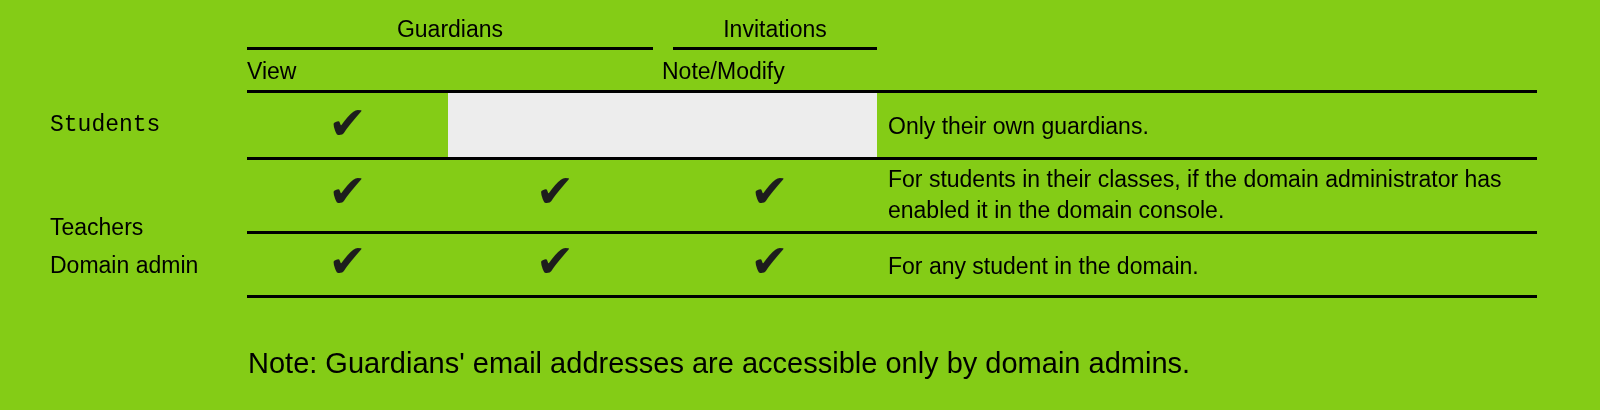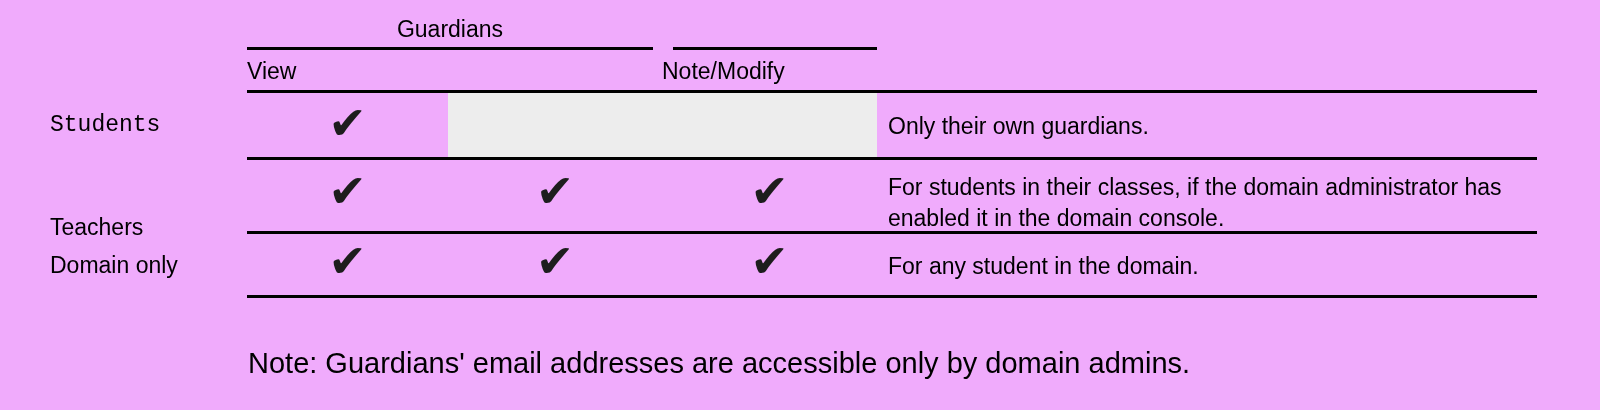--- a/index.html
+++ b/index.html
@@ -1,20 +1,20 @@
 <!DOCTYPE html>
 <html><head>
 <meta charset="utf-8">
 <style>
   html, body { margin: 0; padding: 0; background: #ffffff; }
   .page {
     position: relative;
     width: 1600px;
     height: 410px;
-    background: #f0abfc;
+    background: #84cc16;
     font-family: "Liberation Sans", "DejaVu Sans", sans-serif;
     color: #000000;
     overflow: hidden;
   }
   .hline { position: absolute; height: 3px; background: #000000; }
   .l-g1   { left: 247px; top: 47px;  width: 406px; }
   .l-g2   { left: 673px; top: 47px;  width: 204px; }
   .l-head { left: 247px; top: 90px;  width: 1290px; }
   .l-r1   { left: 247px; top: 157px; width: 1290px; }
   .l-r2   { left: 247px; top: 231px; width: 1290px; }
@@ -47,52 +47,53 @@
   }
   .ck-view { left: 247px; width: 201px; }
   .ck-mod  { left: 448px; width: 214px; }
   .ck-vm   { left: 662px; width: 215px; }
   .ckr1 { top: 100px; }
   .ckr2 { top: 168px; }
   .ckr3 { top: 238px; }
 
   .note { position: absolute; left: 888px; font-size: 23px; line-height: 31px; }
   .n1 { top: 111px; }
-  .n2 { top: 164px; width: 618px; margin-top: 8px; }
+  .n2 { top: 164px; width: 618px; }
   .n3 { top: 251px; }
 
   .footnote { position: absolute; left: 248px; top: 350px; font-size: 29px; line-height: 27px; }
 </style>
 </head>
 <body>
 
 <div class="page">
 
   <div class="group-h g1">Guardians</div>
+  <div class="group-h g2">Invitations</div>
   <div class="hline l-g1"></div>
   <div class="hline l-g2"></div>
 
   <div class="col-h c-view">View</div>
   <div class="col-h c-vm">Note/Modify</div>
   <div class="hline l-head"></div>
 
   <div class="graybox"></div>
   <div class="rlabel r1">Students</div>
   <div class="check ck-view ckr1">✔</div>
   <div class="note n1">Only their own guardians.</div>
   <div class="hline l-r1"></div>
 
   <div class="rlabel r2">Teachers</div>
   <div class="check ck-view ckr2">✔</div>
   <div class="check ck-mod ckr2">✔</div>
   <div class="check ck-vm ckr2">✔</div>
   <div class="note n2">For students in their classes, if the domain administrator has enabled it in the domain console.</div>
   <div class="hline l-r2"></div>
 
-  <div class="rlabel r3">Domain only</div>
+  <div class="rlabel r3">Domain admin</div>
   <div class="check ck-view ckr3">✔</div>
   <div class="check ck-mod ckr3">✔</div>
   <div class="check ck-vm ckr3">✔</div>
   <div class="note n3">For any student in the domain.</div>
   <div class="hline l-r3"></div>
 
   <div class="footnote">Note: Guardians' email addresses are accessible only by domain admins.</div>
 
 </div>
 

